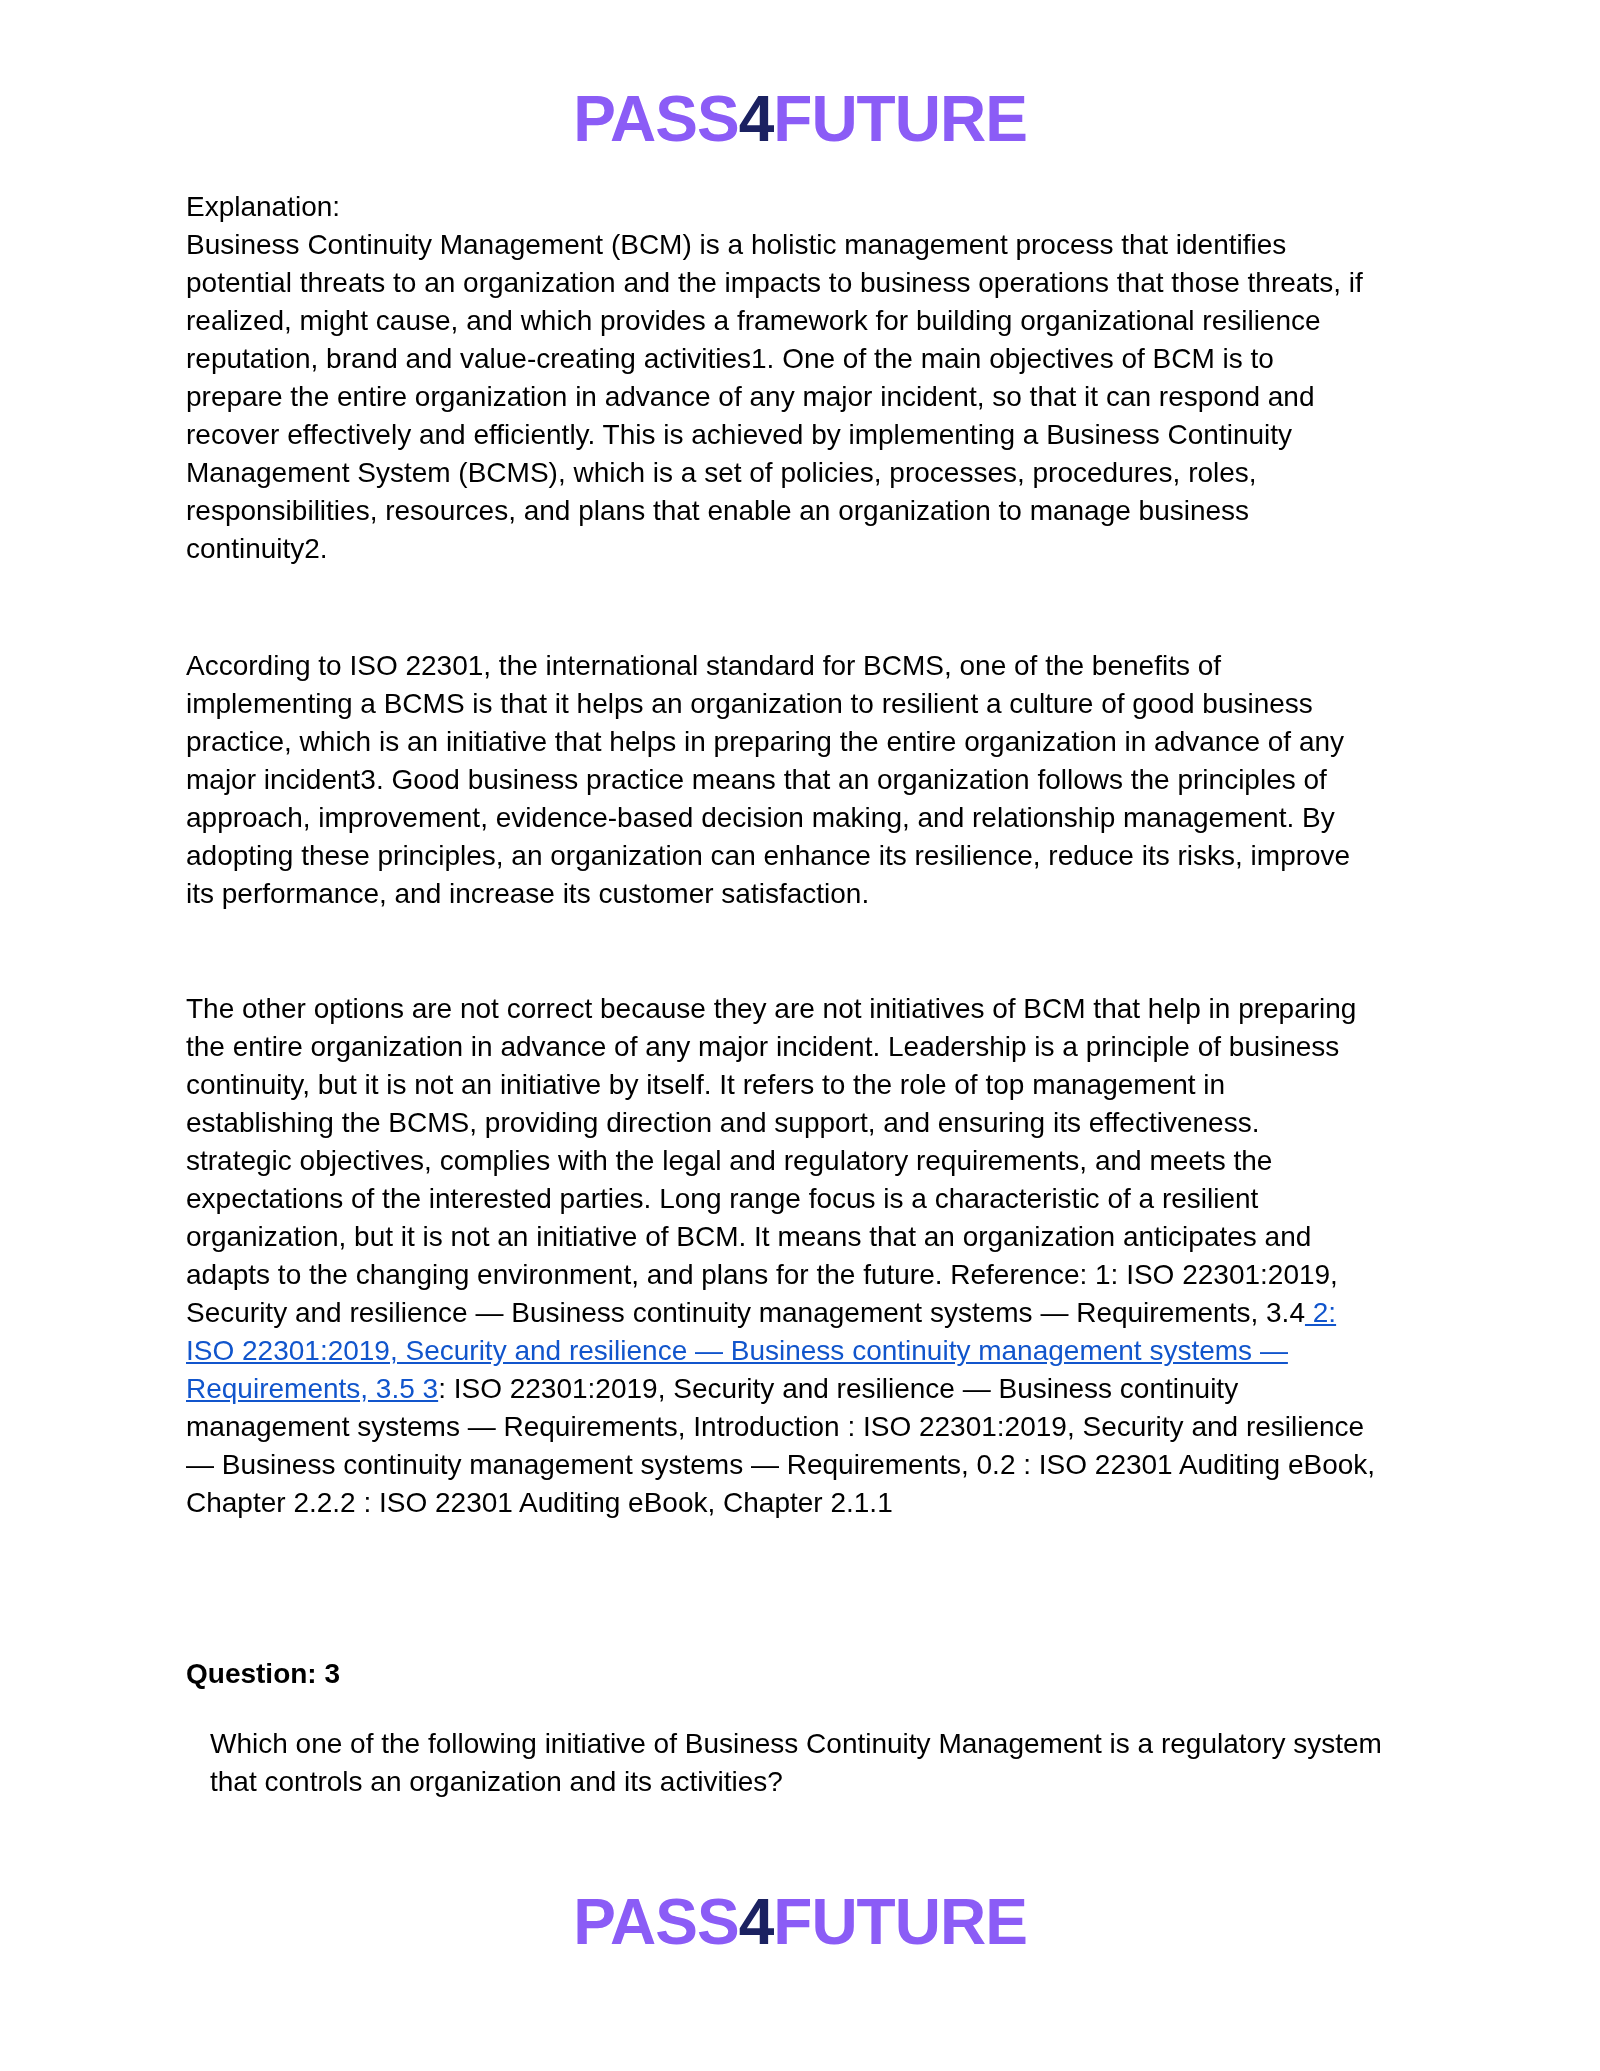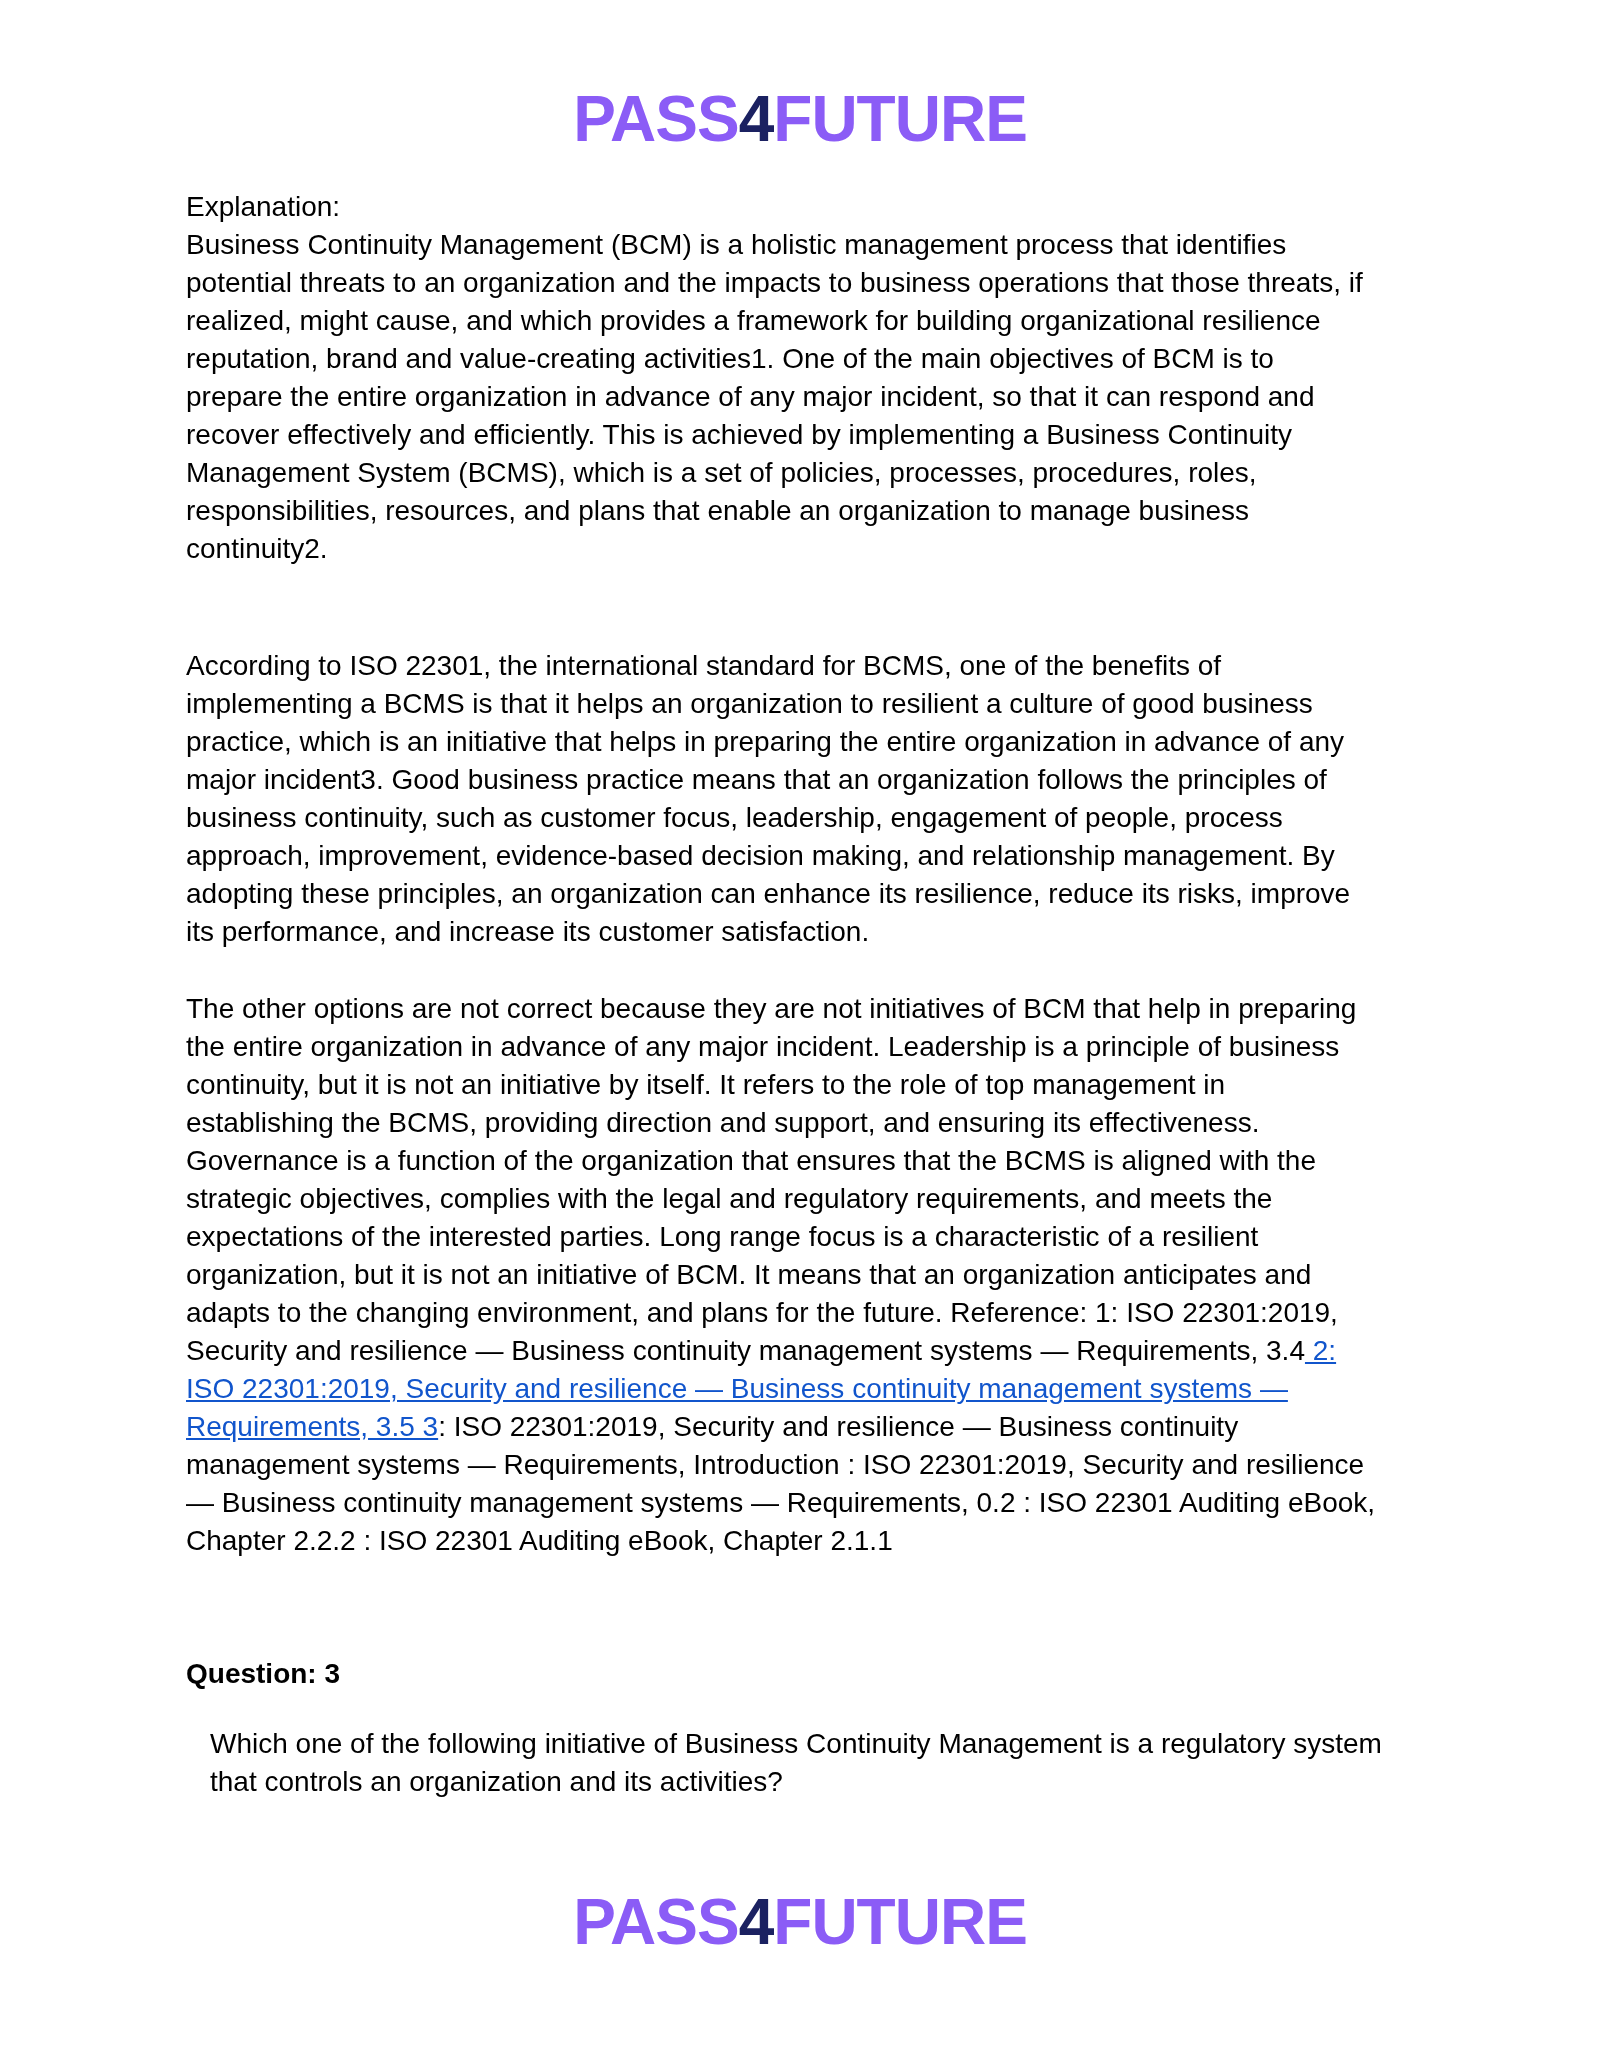--- a/index.html
+++ b/index.html
@@ -69,32 +69,30 @@
     <div class="line">Management System (BCMS), which is a set of policies, processes, procedures, roles,</div>
     <div class="line">responsibilities, resources, and plans that enable an organization to manage business</div>
     <div class="line">continuity2.</div>
   </div>
 
   <div class="textblock para2">
     <div class="line">According to ISO 22301, the international standard for BCMS, one of the benefits of</div>
     <div class="line">implementing a BCMS is that it helps an organization to resilient a culture of good business</div>
     <div class="line">practice, which is an initiative that helps in preparing the entire organization in advance of any</div>
     <div class="line">major incident3. Good business practice means that an organization follows the principles of</div>
-    <div class="line">business continuity, such as customer focus, leadership, engagement of people, process</div>
     <div class="line">approach, improvement, evidence-based decision making, and relationship management. By</div>
     <div class="line">adopting these principles, an organization can enhance its resilience, reduce its risks, improve</div>
     <div class="line">its performance, and increase its customer satisfaction.</div>
   </div>
 
   <div class="textblock para3">
     <div class="line">The other options are not correct because they are not initiatives of BCM that help in preparing</div>
     <div class="line">the entire organization in advance of any major incident. Leadership is a principle of business</div>
     <div class="line">continuity, but it is not an initiative by itself. It refers to the role of top management in</div>
     <div class="line">establishing the BCMS, providing direction and support, and ensuring its effectiveness.</div>
-    <div class="line">Governance is a function of the organization that ensures that the BCMS is aligned with the</div>
     <div class="line">strategic objectives, complies with the legal and regulatory requirements, and meets the</div>
     <div class="line">expectations of the interested parties. Long range focus is a characteristic of a resilient</div>
     <div class="line">organization, but it is not an initiative of BCM. It means that an organization anticipates and</div>
     <div class="line">adapts to the changing environment, and plans for the future. Reference: 1: ISO 22301:2019,</div>
     <div class="line"><span>Security and resilience — Business continuity management systems — Requirements, 3.4</span><a class="link"> 2:</a></div>
     <div class="line"><a class="link">ISO 22301:2019, Security and resilience — Business continuity management systems —</a></div>
     <div class="line"><a class="link">Requirements, 3.5 3</a><span>: ISO 22301:2019, Security and resilience — Business continuity</span></div>
     <div class="line">management systems — Requirements, Introduction : ISO 22301:2019, Security and resilience</div>
     <div class="line">— Business continuity management systems — Requirements, 0.2 : ISO 22301 Auditing eBook,</div>
     <div class="line">Chapter 2.2.2 : ISO 22301 Auditing eBook, Chapter 2.1.1</div>

